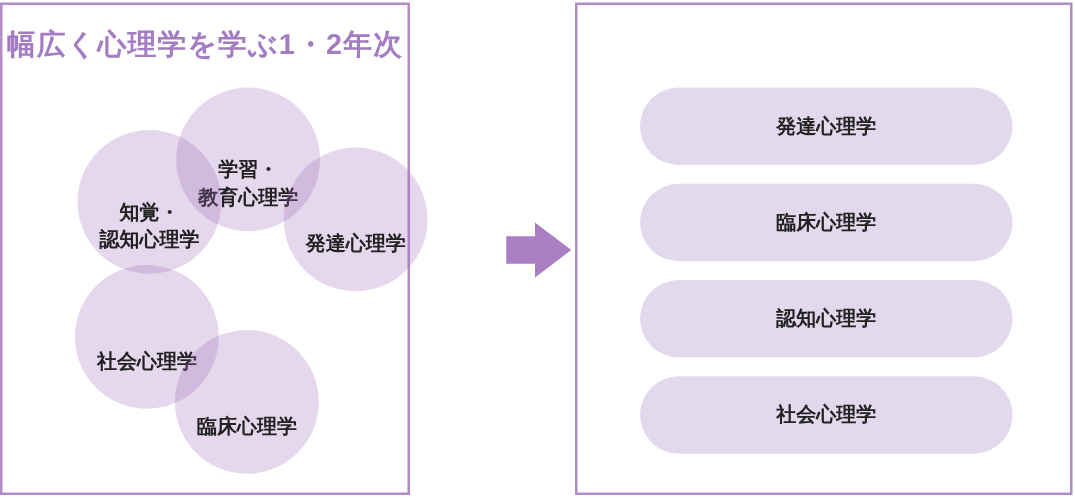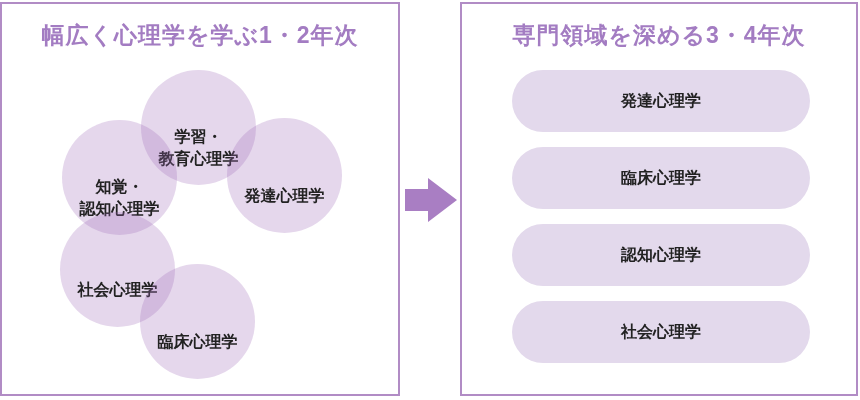--- a/index.html
+++ b/index.html
@@ -16,21 +16,21 @@
     overflow: hidden;
   }
   .panel {
     position: absolute;
     top: 2px;
     height: 394px;
     background: #ffffff;
     border: 2px solid var(--panel-border, #b18cc5);
     box-sizing: border-box;
   }
-  .panel.left  { left: 0;     width: 400px; }
+  .panel.left  { left: 0;     width: 328px; }
   .panel.right { left: 460px; width: 398px; }
 
   .panel-title {
     position: absolute;
     top: 16px;
     left: 0;
     width: 100%;
     margin: 0;
     text-align: center;
     font-size: 23px;
@@ -53,21 +53,21 @@
   .circle-label {
     font-size: 16px;
     font-weight: bold;
     line-height: 1.35;
     text-align: center;
     color: var(--label-text, #222222);
     white-space: pre-line;
     margin-top: 40px;
   }
   .c-top         { left: 139px; top: 66px;  }
-  .c-upper-left  { left: 60px;  top: 116px; }
+  .c-upper-left  { left: 60px;  top: 100px; }
   .c-upper-right { left: 225px; top: 114px; }
   .c-lower-left  { left: 58px;  top: 208px; }
   .c-lower-right { left: 219px; top: 210px; }
   .c-bottom      { left: 138px; top: 260px; }
 
   
   .arrow-svg {
     position: absolute;
     left: 400px;
     top: 175px;
@@ -125,21 +125,20 @@
     <div class="circle c-bottom">
       <span class="circle-label">臨床心理学</span>
     </div>
   </section>
 
   <svg class="arrow-svg" viewBox="0 0 60 50" xmlns="http://www.w3.org/2000/svg" aria-hidden="true">
     <polygon class="arrow-shape" points="5,14 28,14 28,3 57,25 28,47 28,36 5,36"></polygon>
   </svg>
 
   <section class="panel right">
-    <h2 class="panel-title">専門領域を深める3・4年次</h2>
 
     <div class="pills">
       <div class="pill">
         <span class="pill-label">発達心理学</span>
       </div>
       <div class="pill">
         <span class="pill-label">臨床心理学</span>
       </div>
       <div class="pill">
         <span class="pill-label">認知心理学</span>

